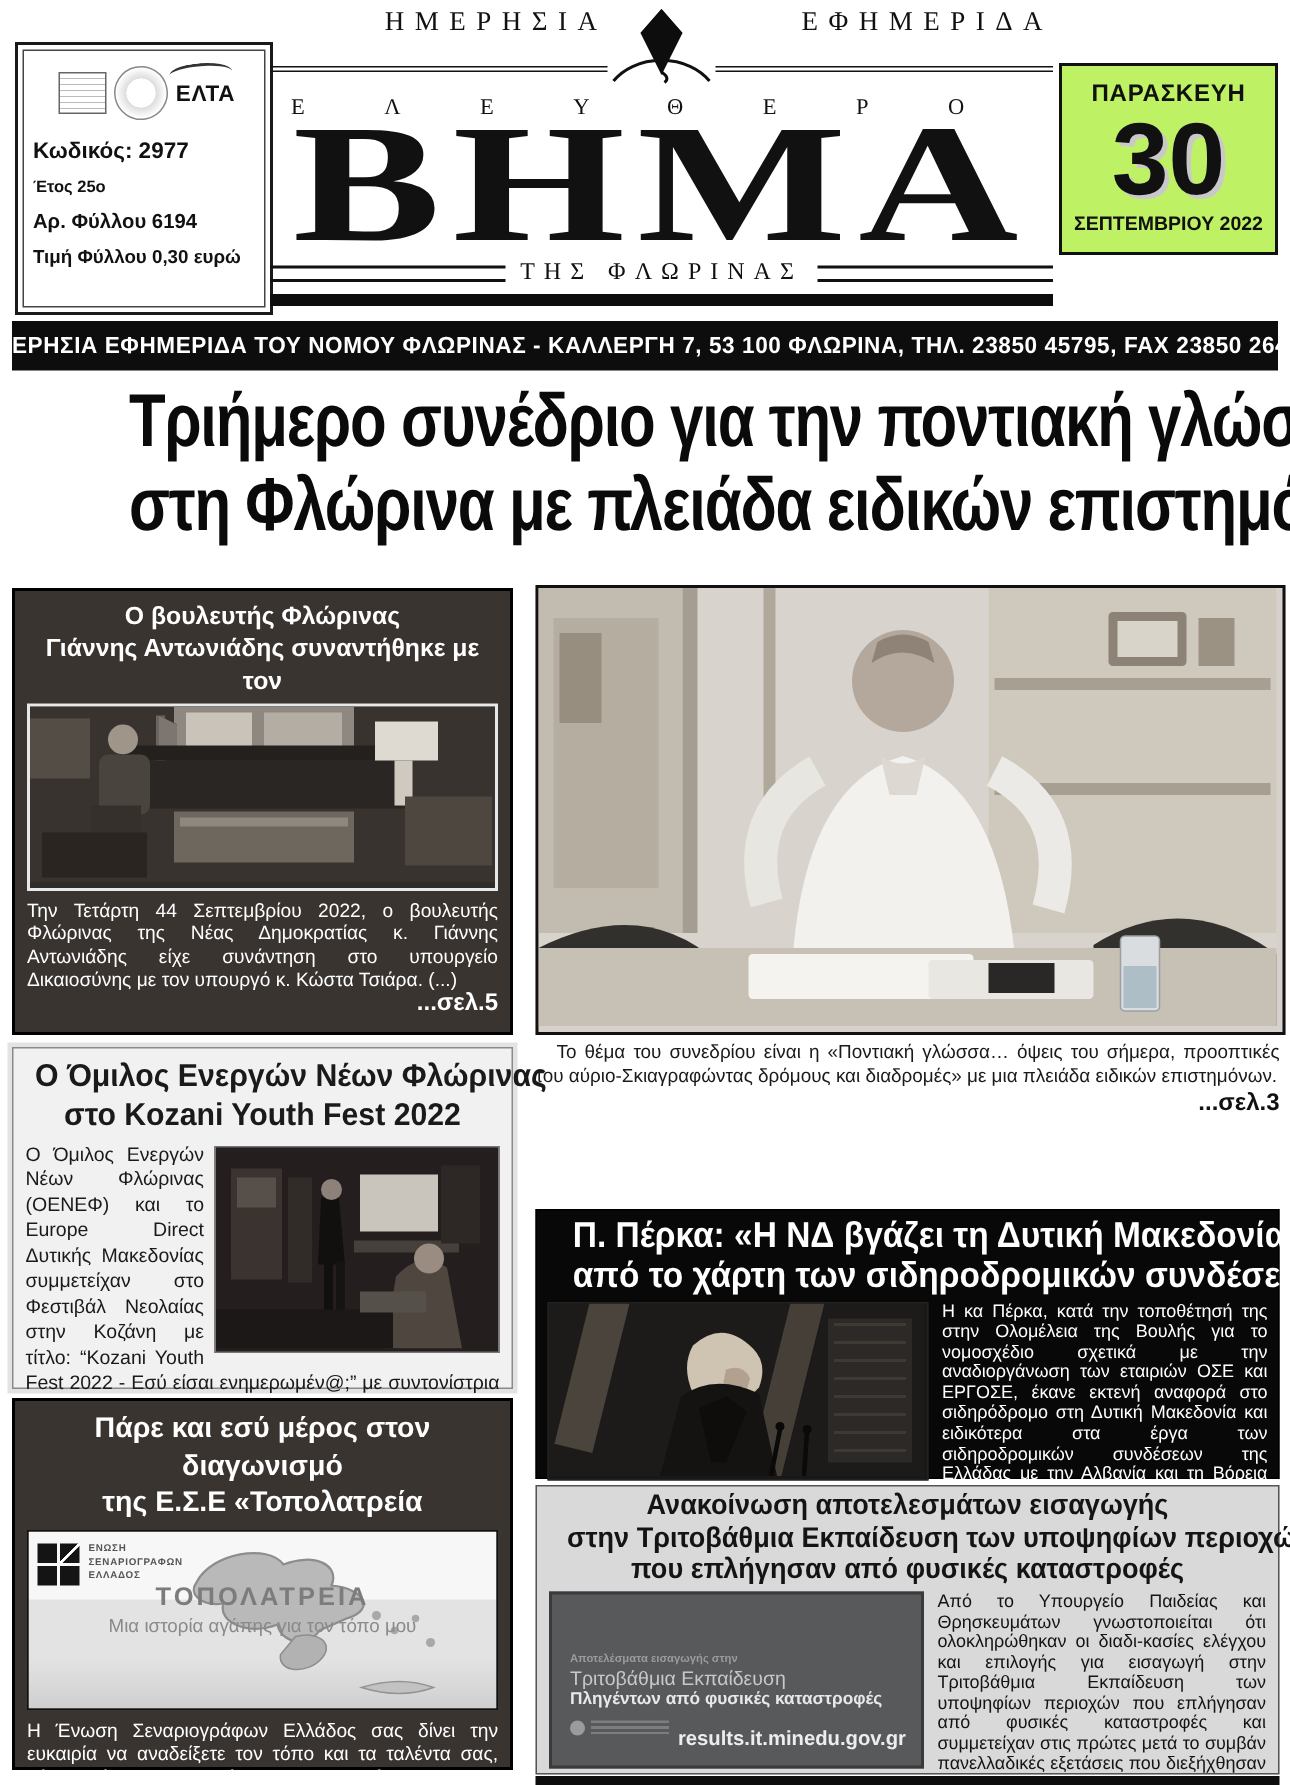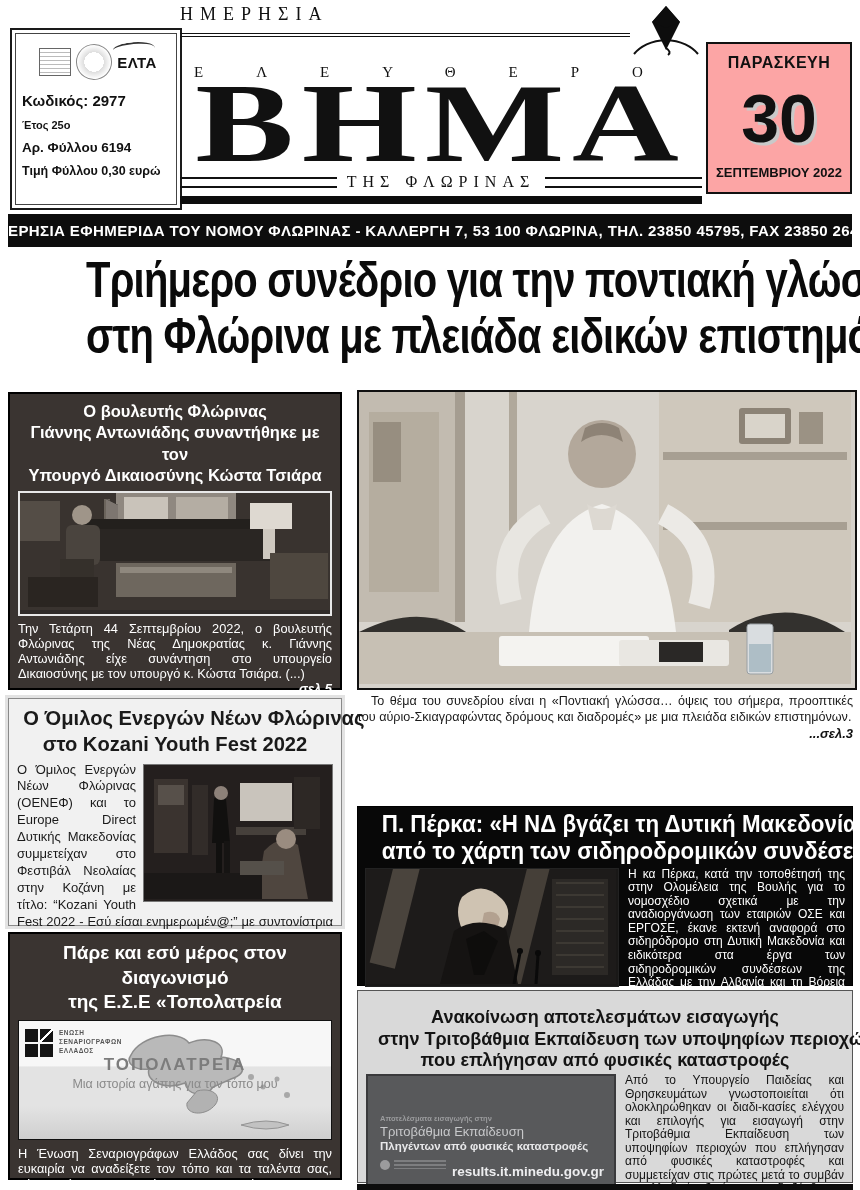--- a/index.html
+++ b/index.html
@@ -16,46 +16,46 @@
   .postmark{width:34px;height:34px;border:1px solid #888;border-radius:50%;background:radial-gradient(circle at 50% 50%, #fff 40%, #ddd 41%, #fff 70%);transform:rotate(-12deg);}
   .elta{font-weight:bold;font-size:15px;letter-spacing:.5px;position:relative;}
   .elta .wing{position:absolute;left:-4px;top:-12px;width:42px;height:12px;border-top:2px solid #333;border-radius:50% 80% 0 0;transform:rotate(-8deg);}
   .plate-line1{font-weight:bold;font-size:15px;margin-top:8px;}
   .plate-line2{font-weight:bold;font-size:11px;margin-top:10px;}
   .plate-line3{font-weight:bold;font-size:13.5px;margin-top:9px;}
   .plate-line4{font-weight:bold;font-size:12.5px;margin-top:9px;}
 
   .brand{left:180px;top:4px;width:522px;font-family:"Liberation Serif",serif;}
   .brand-toprow{display:flex;align-items:flex-start;}
-  .brand-word{flex:1;text-align:left;font-size:18px;letter-spacing:7px;border-bottom:4px double #111;padding-bottom:8px;}
+  .brand-word{flex:1;text-align:right;font-size:18px;letter-spacing:7px;border-bottom:4px double #111;padding-bottom:19px;}
   .kite-wrap{width:72px;height:52px;position:relative;flex:0 0 72px;}
   .eleythero{margin-top:8px;font-size:15px;letter-spacing:53px;padding-left:14px;white-space:nowrap;overflow:hidden;}
   .vima{margin-top:-14px;text-align:center;font-weight:bold;font-size:112px;line-height:1;letter-spacing:6px;transform:scaleX(1.32);transform-origin:center;}
   .tisrow{display:flex;align-items:center;gap:10px;margin-top:-6px;}
   .tisrow .dl{flex:1;height:7px;border-top:2px solid #111;border-bottom:2px solid #111;}
   .tis{font-size:16px;letter-spacing:6px;}
   .brand-bar{margin-top:5px;height:8px;background:#0d0d0d;}
 
-  .datebox{left:706px;top:42px;width:146px;height:152px;border:2px solid #111;background:#fca5a5;
+  .datebox{left:706px;top:42px;width:146px;height:128px;border:2px solid #111;background:#bef264;
            display:flex;flex-direction:column;align-items:center;justify-content:space-between;padding:10px 0 12px 0;box-sizing:border-box;}
   .datebox .day{font-weight:bold;font-size:16px;letter-spacing:.5px;}
   .datebox .num{font-weight:bold;font-size:68px;line-height:.9;text-shadow:3px 3px 0 #c9c9c9;}
   .datebox .my{font-weight:bold;font-size:13px;}
 
   .addressbar{left:8px;top:214px;width:844px;height:33px;background:#0d0d0d;color:#fff;
               display:flex;align-items:center;justify-content:center;}
   .addressbar span{font-weight:bold;font-size:15.5px;letter-spacing:.4px;transform:scaleX(.97);white-space:nowrap;}
 
   .lead{left:0;top:252px;width:860px;}
   .lead div{font-weight:bold;font-size:50px;line-height:1.12;letter-spacing:-1px;color:#0a0a0a;
             transform:scaleX(.8);transform-origin:center;white-space:nowrap;text-align:center;}
 
   
   .darkbox{background:#3a3431;border:2px solid #000;color:#fff;box-sizing:border-box;}
-  .pageref{font-style:italic;font-weight:bold;font-size:13px;text-align:right;}
+  .pageref{font-weight:bold;font-size:16px;text-align:right;}
 
   
   .a1{left:8px;top:392px;width:334px;height:298px;padding:5px 8px;}
   .a1 h3{margin:2px 0 4px 0;font-size:16.5px;line-height:1.3;font-weight:bold;text-align:center;}
   .a1 .photo{height:121px;border:2px solid #e8e8e8;background:#2f2b29;position:relative;overflow:hidden;}
   .a1 .cap{margin-top:5px;font-size:12.8px;line-height:1.18;}
 
   
   .a2{left:8px;top:698px;width:334px;height:228px;background:#f1f1f1;border:1px solid #8a8a8a;
       box-shadow:0 0 0 3px #e3e3e3;box-sizing:border-box;padding:4px 8px;color:#1a1a1a;}
@@ -85,21 +85,21 @@
   .conf .pageref{display:inline-block;float:right;color:#111;}
 
   .perka{left:357px;top:806px;width:496px;height:180px;background:#080808;color:#fff;padding:3px 7px;box-sizing:border-box;border:1px solid #000;}
   .perka h3{margin:1px 0 3px 0;font-size:24px;line-height:1.12;font-weight:bold;text-align:center;transform:scaleX(.93);transform-origin:center;white-space:nowrap;}
   .perka .row{display:flex;gap:9px;}
   .perka .photo{width:252px;height:117px;background:#191817;flex:0 0 252px;position:relative;overflow:hidden;border:1px solid #222;}
   .perka .bodytxt{font-size:12px;line-height:1.13;}
   .perka .pageref{margin-top:1px;padding-right:4px;}
 
   .minedu{left:357px;top:990px;width:496px;height:193px;background:#d9d9d9;border:1px solid #555;
-          box-sizing:border-box;padding:14px 8px;color:#141414;}
+          box-sizing:border-box;padding:1px 8px;color:#141414;}
   .minedu h3{margin:1px 0 3px 0;font-size:19px;line-height:1.14;font-weight:bold;text-align:center;transform:scaleX(.95);transform-origin:center;white-space:nowrap;}
   .minedu .row{display:flex;gap:9px;}
   .minedu .shot{width:250px;height:118px;flex:0 0 250px;background:#58595b;border:2px solid #3a3a3c;box-sizing:border-box;position:relative;color:#d9d9d9;}
   .shot .l1{position:absolute;left:12px;top:38px;font-size:7.5px;font-weight:bold;color:#9a9b9d;}
   .shot .l2{position:absolute;left:12px;top:48px;font-size:13px;color:#c7c8ca;}
   .shot .l3{position:absolute;left:12px;top:64px;font-size:11.5px;font-weight:bold;color:#e8e8ea;}
   .shot .logo{position:absolute;left:12px;top:84px;width:10px;height:10px;border-radius:50%;background:#9b9b9d;}
   .shot .logotxt{position:absolute;left:26px;top:84px;width:52px;height:9px;
                  background:repeating-linear-gradient(#7d7e80 0 2px,transparent 2px 4px);}
   .shot .url{position:absolute;right:10px;top:88px;font-size:13.5px;font-weight:bold;color:#ededef;}
@@ -133,20 +133,21 @@
     <div class="brand-toprow">
       <div class="brand-word">ΗΜΕΡΗΣΙΑ</div>
       <div class="kite-wrap">
         <svg width="72" height="52" viewBox="0 0 72 52">
           <path d="M4 50 A38 30 0 0 1 68 50" fill="none" stroke="#111" stroke-width="2"></path>
           <path d="M36 2 L50 18 L36 46 L22 18 Z" fill="#0d0d0d"></path>
           <path d="M36 2 L50 18 L36 24 L22 18 Z" fill="#0d0d0d"></path>
           <path d="M36 44 q6 4 2 7" fill="none" stroke="#0d0d0d" stroke-width="2"></path>
         </svg>
       </div>
+      <div class="brand-word">ΕΦΗΜΕΡΙΔΑ</div>
     </div>
     <div class="eleythero">ΕΛΕΥΘΕΡΟ</div>
     <div class="vima">ΒΗΜΑ</div>
     <div class="tisrow">
       <div class="dl"></div>
       <div class="tis">ΤΗΣ ΦΛΩΡΙΝΑΣ</div>
       <div class="dl"></div>
     </div>
     <div class="brand-bar"></div>
   </div>
@@ -163,21 +164,20 @@
 
   <div class="abs lead">
     <div>Τριήμερο συνέδριο για την ποντιακή γλώσσα</div>
     <div>στη Φλώρινα με πλειάδα ειδικών επιστημόνων</div>
   </div>
 
   <div class="abs darkbox a1">
     <h3>
       <span style="display:block">Ο βουλευτής Φλώρινας</span>
       <span style="display:block">Γιάννης Αντωνιάδης συναντήθηκε με τον</span>
-      <span style="display:block">Υπουργό Δικαιοσύνης Κώστα Τσιάρα</span>
     </h3>
     <div class="photo">
       <svg width="314" height="117" viewBox="0 0 314 117">
         <rect width="314" height="117" fill="#39332f"></rect>
         <rect x="96" y="0" width="120" height="34" fill="#8f8880"></rect>
         <rect x="104" y="4" width="44" height="26" fill="#c9c3ba"></rect>
         <rect x="156" y="4" width="52" height="26" fill="#b4ada3"></rect>
         <rect x="0" y="8" width="40" height="40" fill="#544d46"></rect>
         <rect x="84" y="6" width="6" height="58" fill="#6b645c"></rect>
         <path d="M86 6 l12 6 v20 l-12 -4 Z" fill="#7d7philosophy670"></path>

